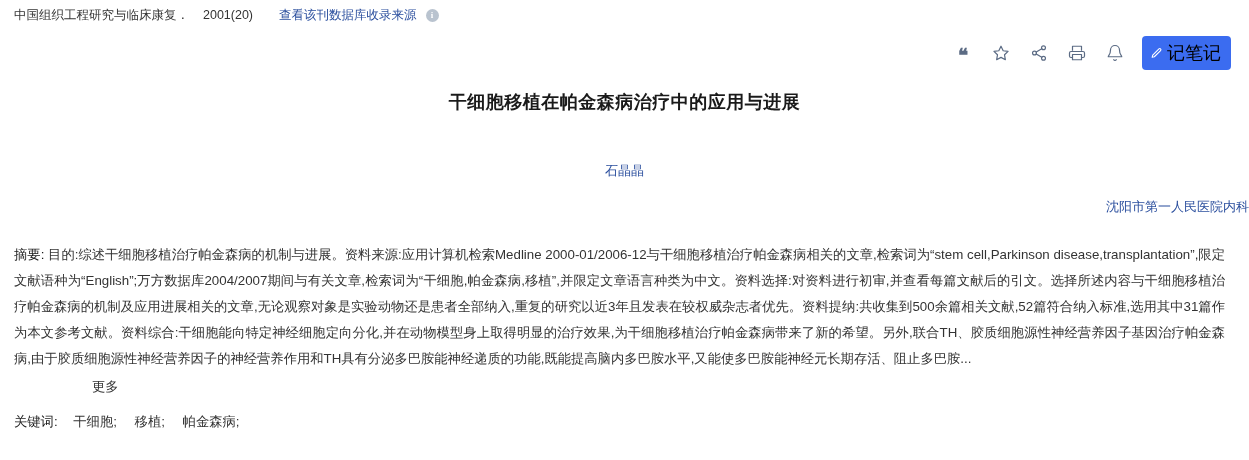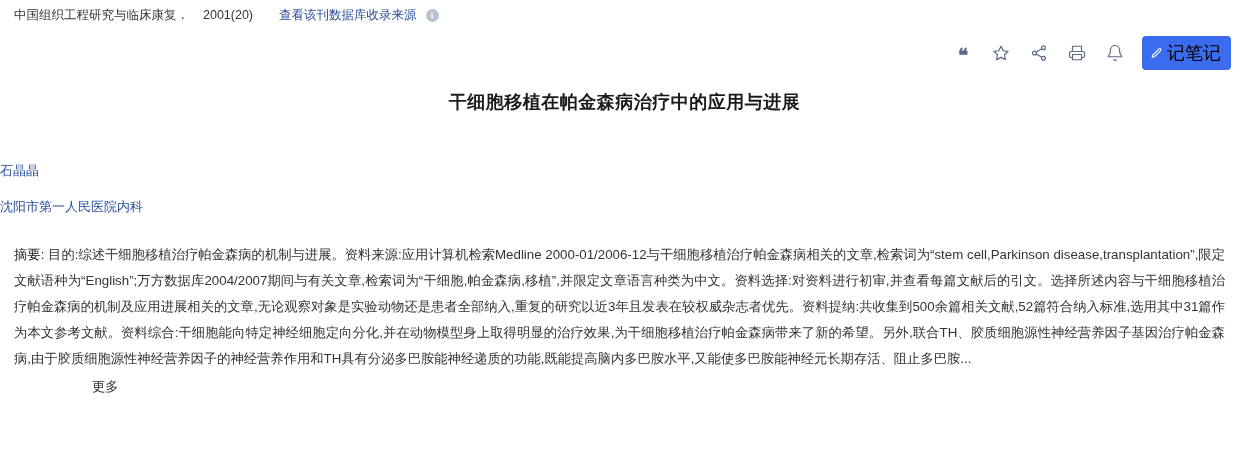--- a/index.html
+++ b/index.html
@@ -107,27 +107,28 @@
   .doc-title {
     text-align: center;
     font-size: 18px;
     font-weight: bold;
     color: #1a1a1a;
     margin-top: 68px;
     letter-spacing: 0.5px;
     font-family: "Liberation Sans", sans-serif;
   }
   .author-line {
+    text-align: center;
     font-size: 13px;
     color: #2b4f9e;
     margin-top: 48px;
     cursor: pointer;
   }
   .affil-line {
-    text-align: left;
+    text-align: right;
     font-size: 13px;
     color: #2b4f9e;
     margin-top: 18px;
     cursor: pointer;
   }
 
   
   .abstract-block {
     margin-top: 26px;
     padding: 0 24px 0 14px;
@@ -236,14 +237,22 @@
   <div class="author-line">石晶晶</div>
 
   <div class="affil-line">沈阳市第一人民医院内科</div>
 
   <div class="abstract-block">
     <span class="section-label">摘要:</span>
     <span class="abstract-text">目的:综述干细胞移植治疗帕金森病的机制与进展。资料来源:应用计算机检索Medline 2000-01/2006-12与干细胞移植治疗帕金森病相关的文章,检索词为“stem cell,Parkinson disease,transplantation”,限定文献语种为“English”;万方数据库2004/2007期间与有关文章,检索词为“干细胞,帕金森病,移植”,并限定文章语言种类为中文。资料选择:对资料进行初审,并查看每篇文献后的引文。选择所述内容与干细胞移植治疗帕金森病的机制及应用进展相关的文章,无论观察对象是实验动物还是患者全部纳入,重复的研究以近3年且发表在较权威杂志者优先。资料提纳:共收集到500余篇相关文献,52篇符合纳入标准,选用其中31篇作为本文参考文献。资料综合:干细胞能向特定神经细胞定向分化,并在动物模型身上取得明显的治疗效果,为干细胞移植治疗帕金森病带来了新的希望。另外,联合TH、胶质细胞源性神经营养因子基因治疗帕金森病,由于胶质细胞源性神经营养因子的神经营养作用和TH具有分泌多巴胺能神经递质的功能,既能提高脑内多巴胺水平,又能使多巴胺能神经元长期存活、阻止多巴胺...</span>
     <span class="more-link">更多</span>
   </div>
 
+  <div class="keywords-block">
+    <span class="section-label">关键词:</span>
+    <span class="kw-list">
+      <span class="kw">干细胞;</span>
+      <span class="kw">移植;</span>
+      <span class="kw">帕金森病;</span>
+    </span>
+  </div>
 
 </div>
 
 </body></html>

